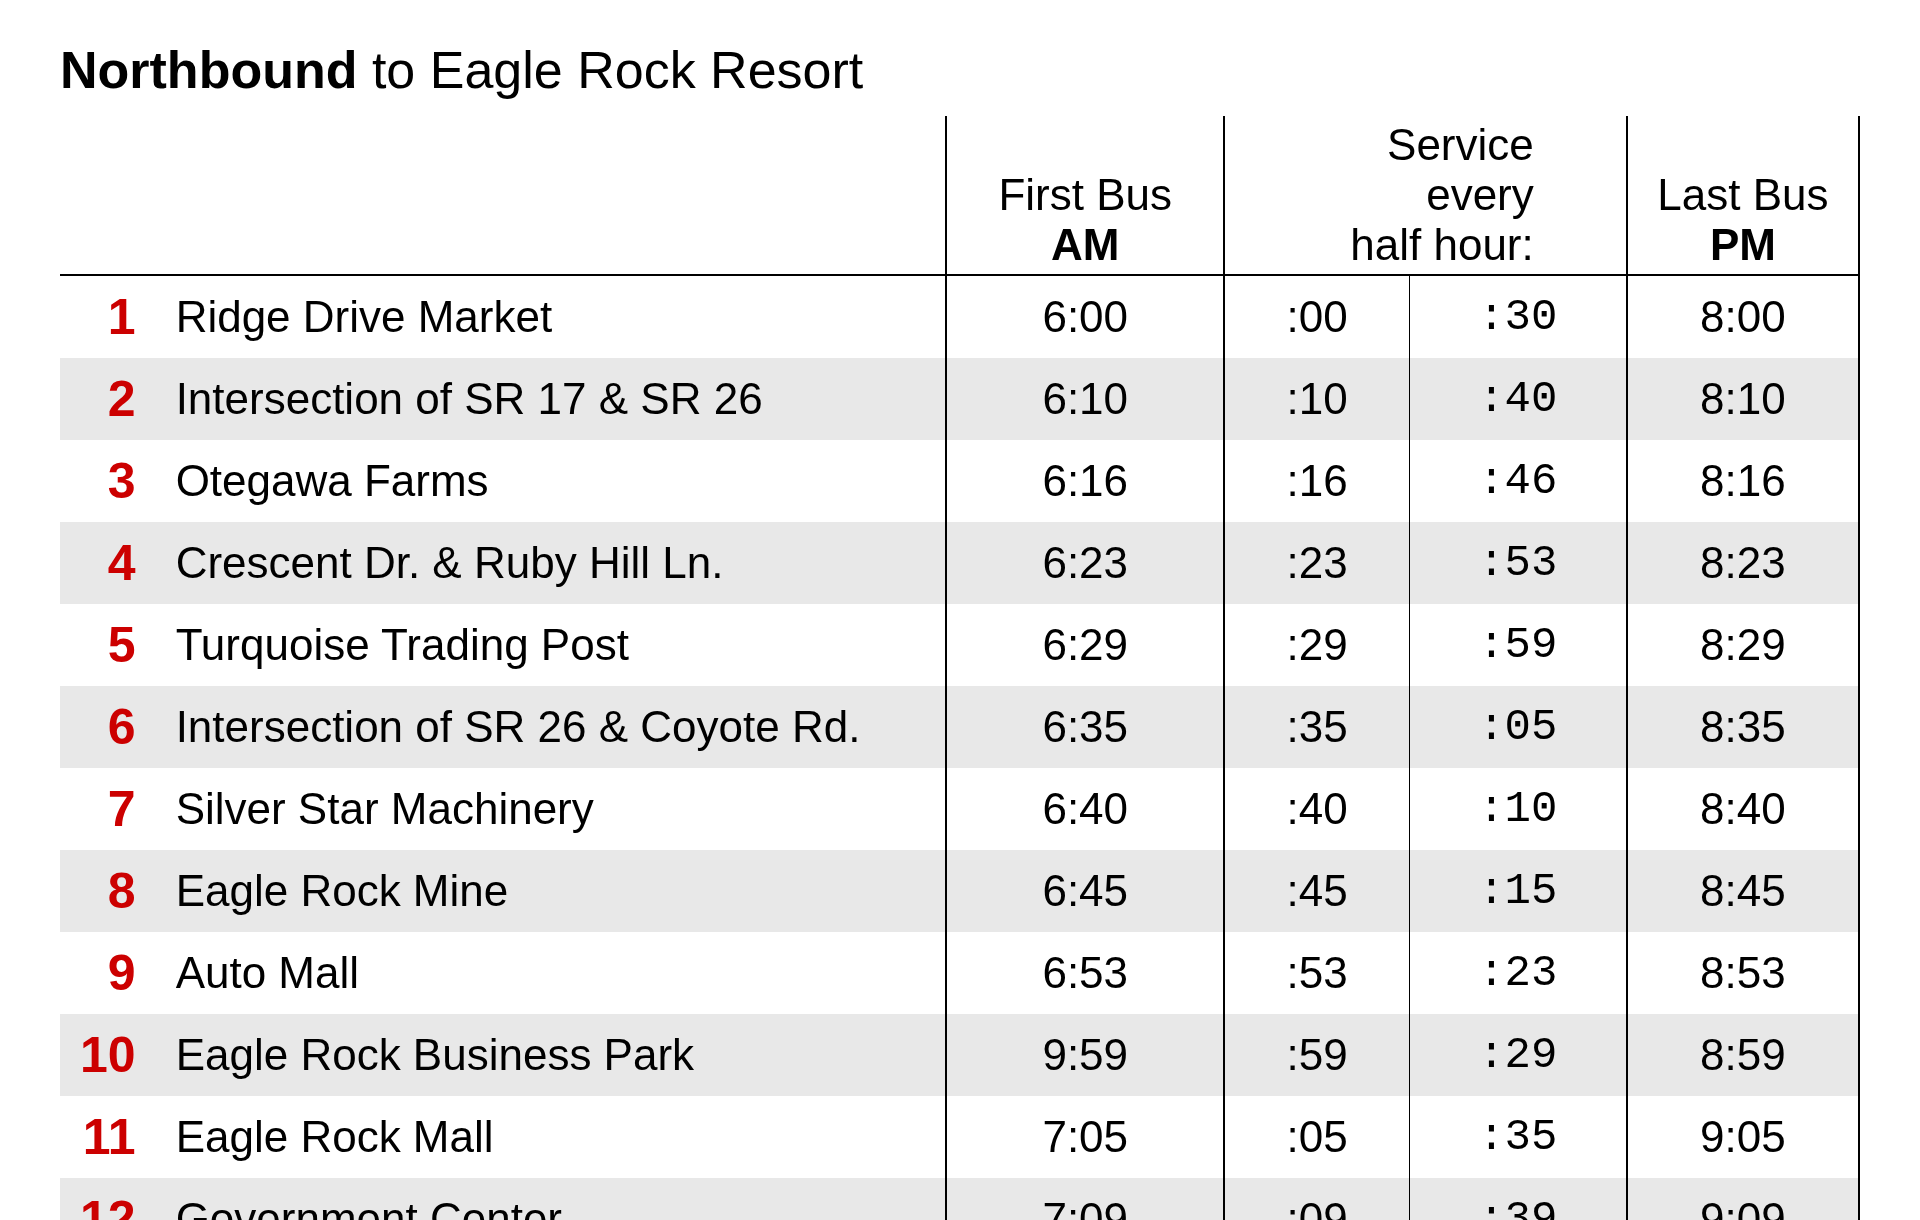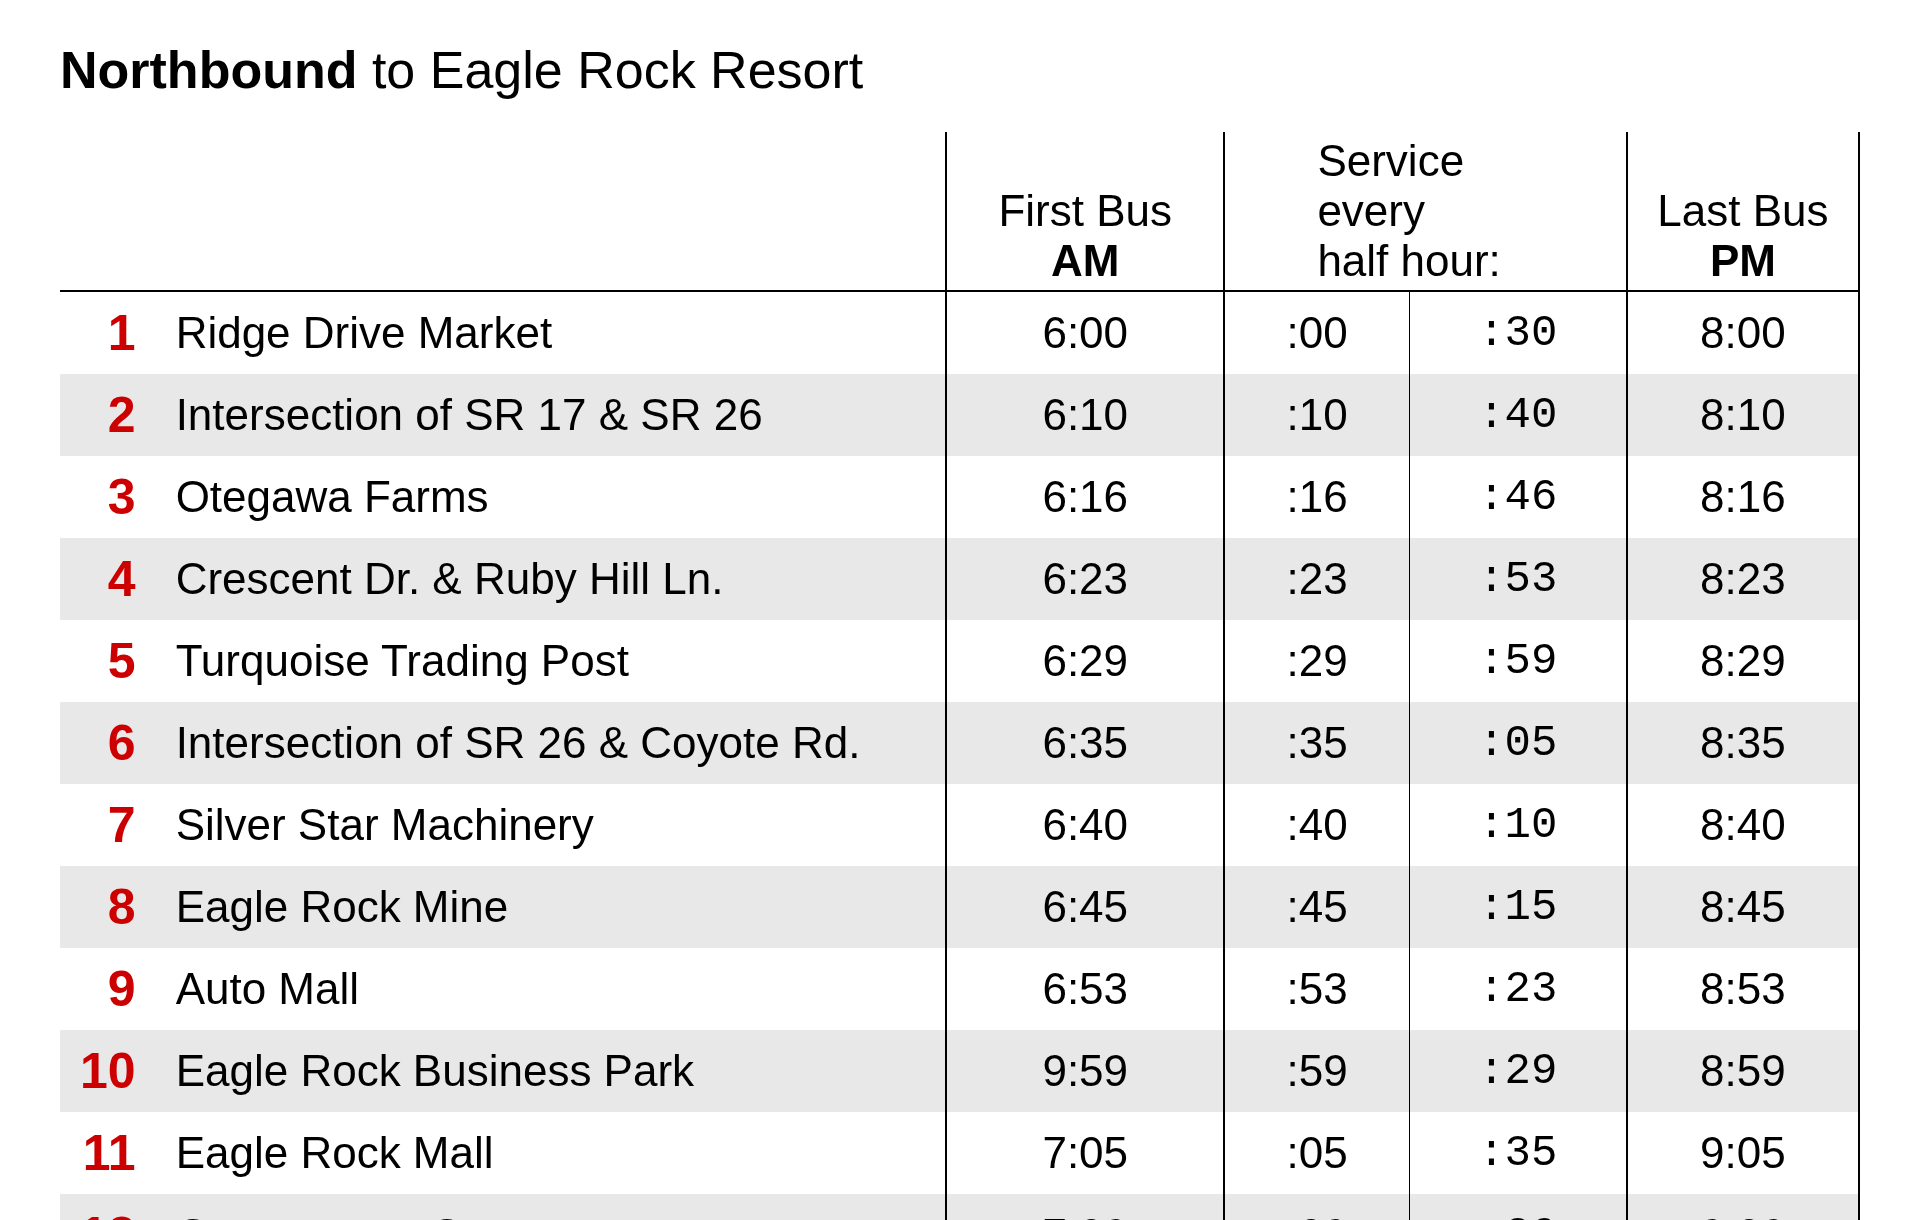--- a/index.html
+++ b/index.html
@@ -20,21 +20,21 @@
     }
 
     .schedule-container {
       width: 100%;
       max-width: 1800px;
     }
 
     .schedule-title {
       font-size: 52px;
       font-weight: normal;
-      margin-bottom: 32px;
+      margin-bottom: 16px;
       color: #000000;
     }
 
     .schedule-title strong {
       font-weight: 900;
     }
 
     table {
       width: 100%;
       border-collapse: collapse;
@@ -134,21 +134,21 @@
   </h1>
 
   <table>
     <thead>
       <tr>
         <th class="stop-col" colspan="2" style="text-align:left; border-bottom:2px solid #000; padding-left:0;"></th>
         <th class="first-bus-col time-col" style="border-left:2px solid #000; border-right:2px solid #000; text-align:center; padding: 4px 40px;">
           <div>First Bus</div>
           <div class="bold-label">AM</div>
         </th>
-        <th colspan="2" style="text-align:left; border-right:2px solid #000; padding: 4px 92px;">
+        <th colspan="2" style="text-align:right; border-right:2px solid #000; padding: 4px 92px;">
           <div>Service</div>
           <div>every</div>
           <div>half hour:</div>
         </th>
         <th class="last-bus-col time-col" style="border-right:2px solid #000; text-align:center; padding: 4px 20px;">
           <div>Last Bus</div>
           <div class="bold-label">PM</div>
         </th>
       </tr>
     </thead>

